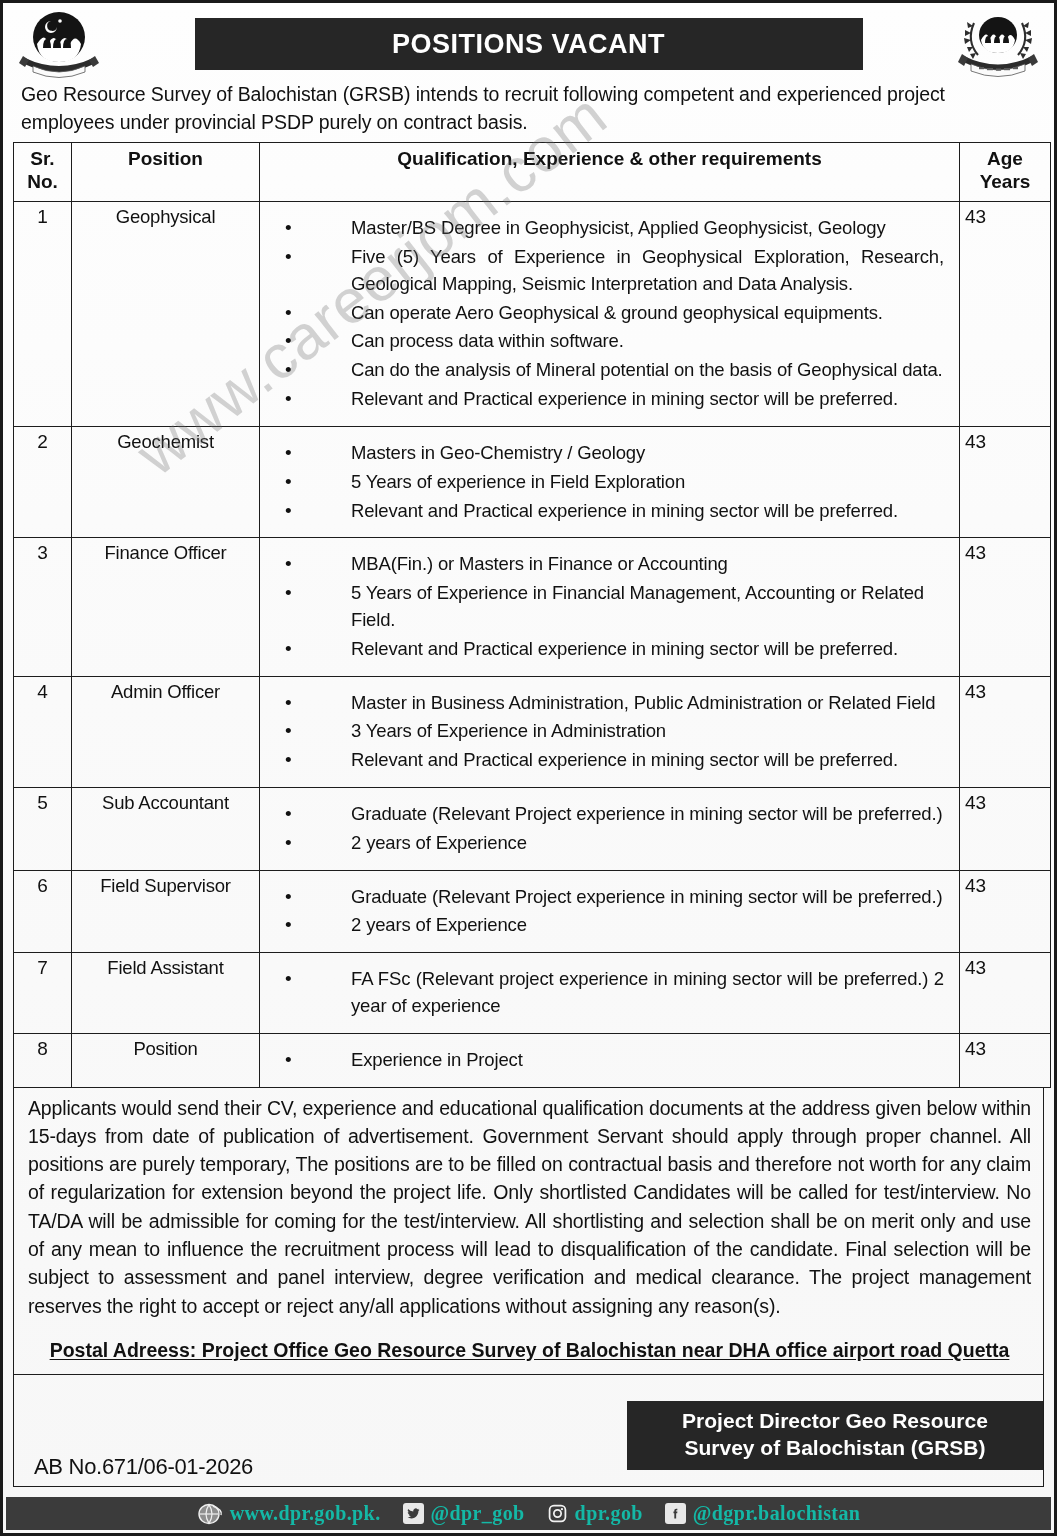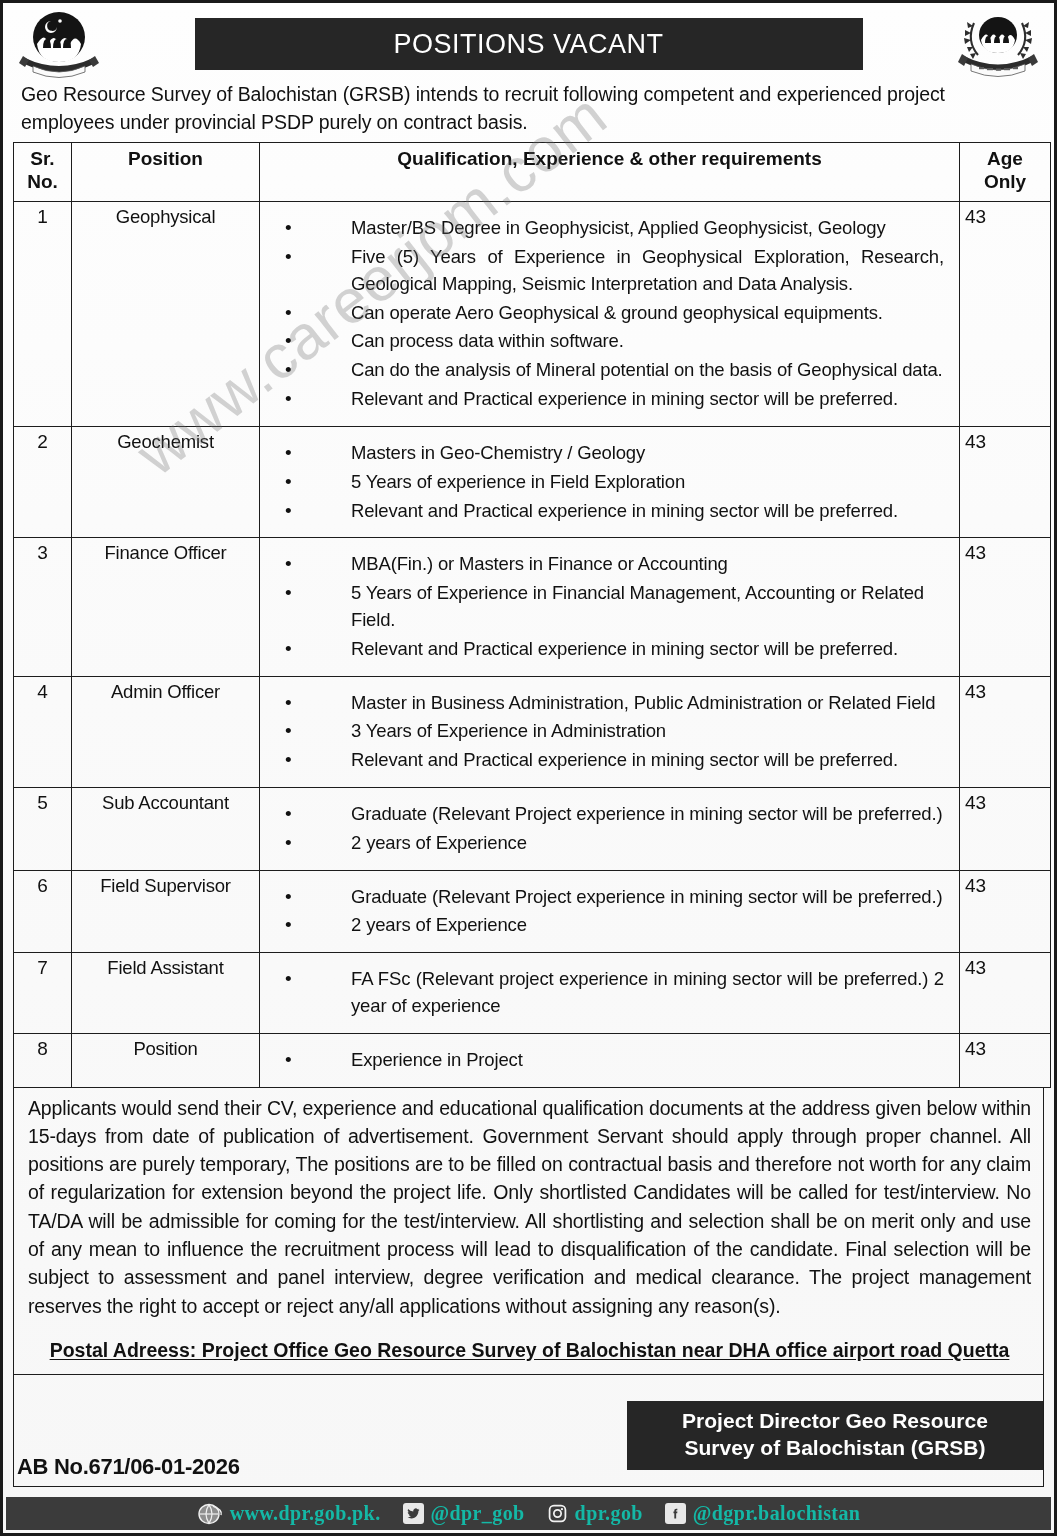--- a/index.html
+++ b/index.html
@@ -66,21 +66,21 @@
     display: flex; justify-content: center; align-items: center;
     padding: 0 6px;
   }
   .banner {
     background: #262626;
     color: #fff;
     width: 668px;
     height: 52px;
     display: flex; align-items: center; justify-content: center;
     font-size: 27px;
-    font-weight: normal;
+    font-weight: bold;
     letter-spacing: 0.5px;
   }
 
   
   .intro {
     padding: 2px 14px 6px 18px;
     font-size: 19.5px;
     line-height: 1.42;
     text-align: left;
     letter-spacing: -0.1px;
@@ -196,23 +196,23 @@
     background: #262626;
     color: #ffffff;
     text-align: center;
     padding: 7px 6px 8px 6px;
     font-size: 21px;
     font-weight: bold;
     line-height: 1.28;
   }
   .ab-no {
     position: absolute;
-    left: 3px; bottom: 6px;
+    left: 20px; bottom: 6px;
     font-size: 22px;
-    font-weight: bold;
+    font-weight: normal;
     letter-spacing: -0.3px;
     margin-top: 28px;
   }
 
   
   .social {
     position: absolute;
     left: 3px; right: 3px; bottom: 3px;
     height: 33px;
     background: #3b3b3b;
@@ -318,21 +318,21 @@
         <col class="c-sr">
           <col class="c-pos">
           <col class="c-qual">
           <col class="c-age">
       </colgroup>
       <thead>
         <tr>
           <th>Sr. No.</th>
           <th>Position</th>
           <th class="qual-head">Qualification, Experience &amp; other requirements</th>
-          <th>Age Only</th>
+          <th>Age Years</th>
         </tr>
       </thead>
       <tbody id="jobs-body">
           <tr>
             <td class="sr">1</td>
             <td class="pos">Geophysical</td>
             <td class="qual">
               <ul class="reqs">
                 <li class="nojust">Master/BS Degree in Geophysicist, Applied Geophysicist, Geology</li>
                 <li>Five (5) Years of Experience in Geophysical Exploration, Research, Geological Mapping, Seismic Interpretation and Data Analysis.</li>

